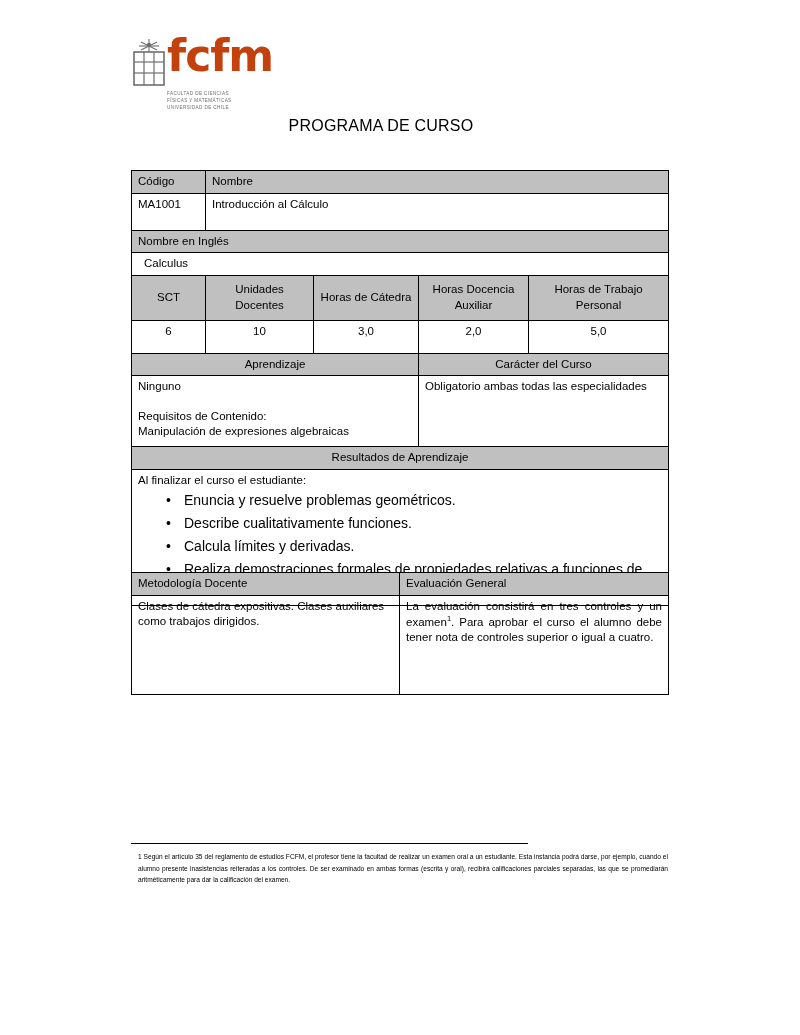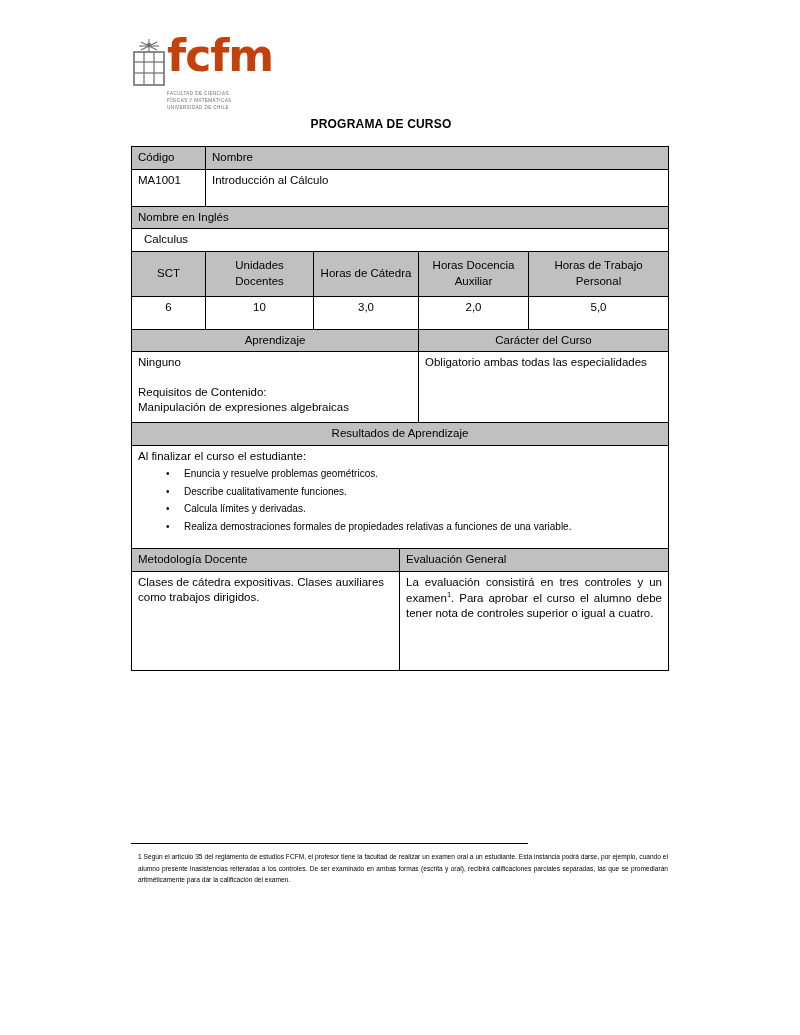--- a/index.html
+++ b/index.html
@@ -60,29 +60,30 @@
     letter-spacing: 0.4px;
   }
 
   
   .doc-title {
     position: absolute;
     left: 0;
     top: 117px;
     width: 762px;
     text-align: center;
-    font-size: 12px;
-    font-weight: bold;
+    font-size: 16px;
+    font-weight: normal;
     letter-spacing: 0.2px;
   }
 
   
   table {
     border-collapse: collapse;
     table-layout: fixed;
+    margin-top: 24px;
   }
   td {
     border: 1px solid #000000;
     font-size: 11.5px;
     padding: 3px 6px;
     vertical-align: top;
     line-height: 1.35;
   }
   .hdr {
     background: #c0c0c0;
@@ -104,21 +105,21 @@
   }
 
   ul.outcomes {
     margin: 3px 0 0 0;
     padding-left: 46px;
     list-style: none;
   }
   ul.outcomes li {
     position: relative;
     margin-bottom: 4px;
-    font-size: 10px;
+    font-size: 14px;
     line-height: 1.35;
   }
   ul.outcomes li:before {
     content: "\2022";
     position: absolute;
     left: -18px;
     top: 0;
   }
 
   .just { text-align: justify; }

